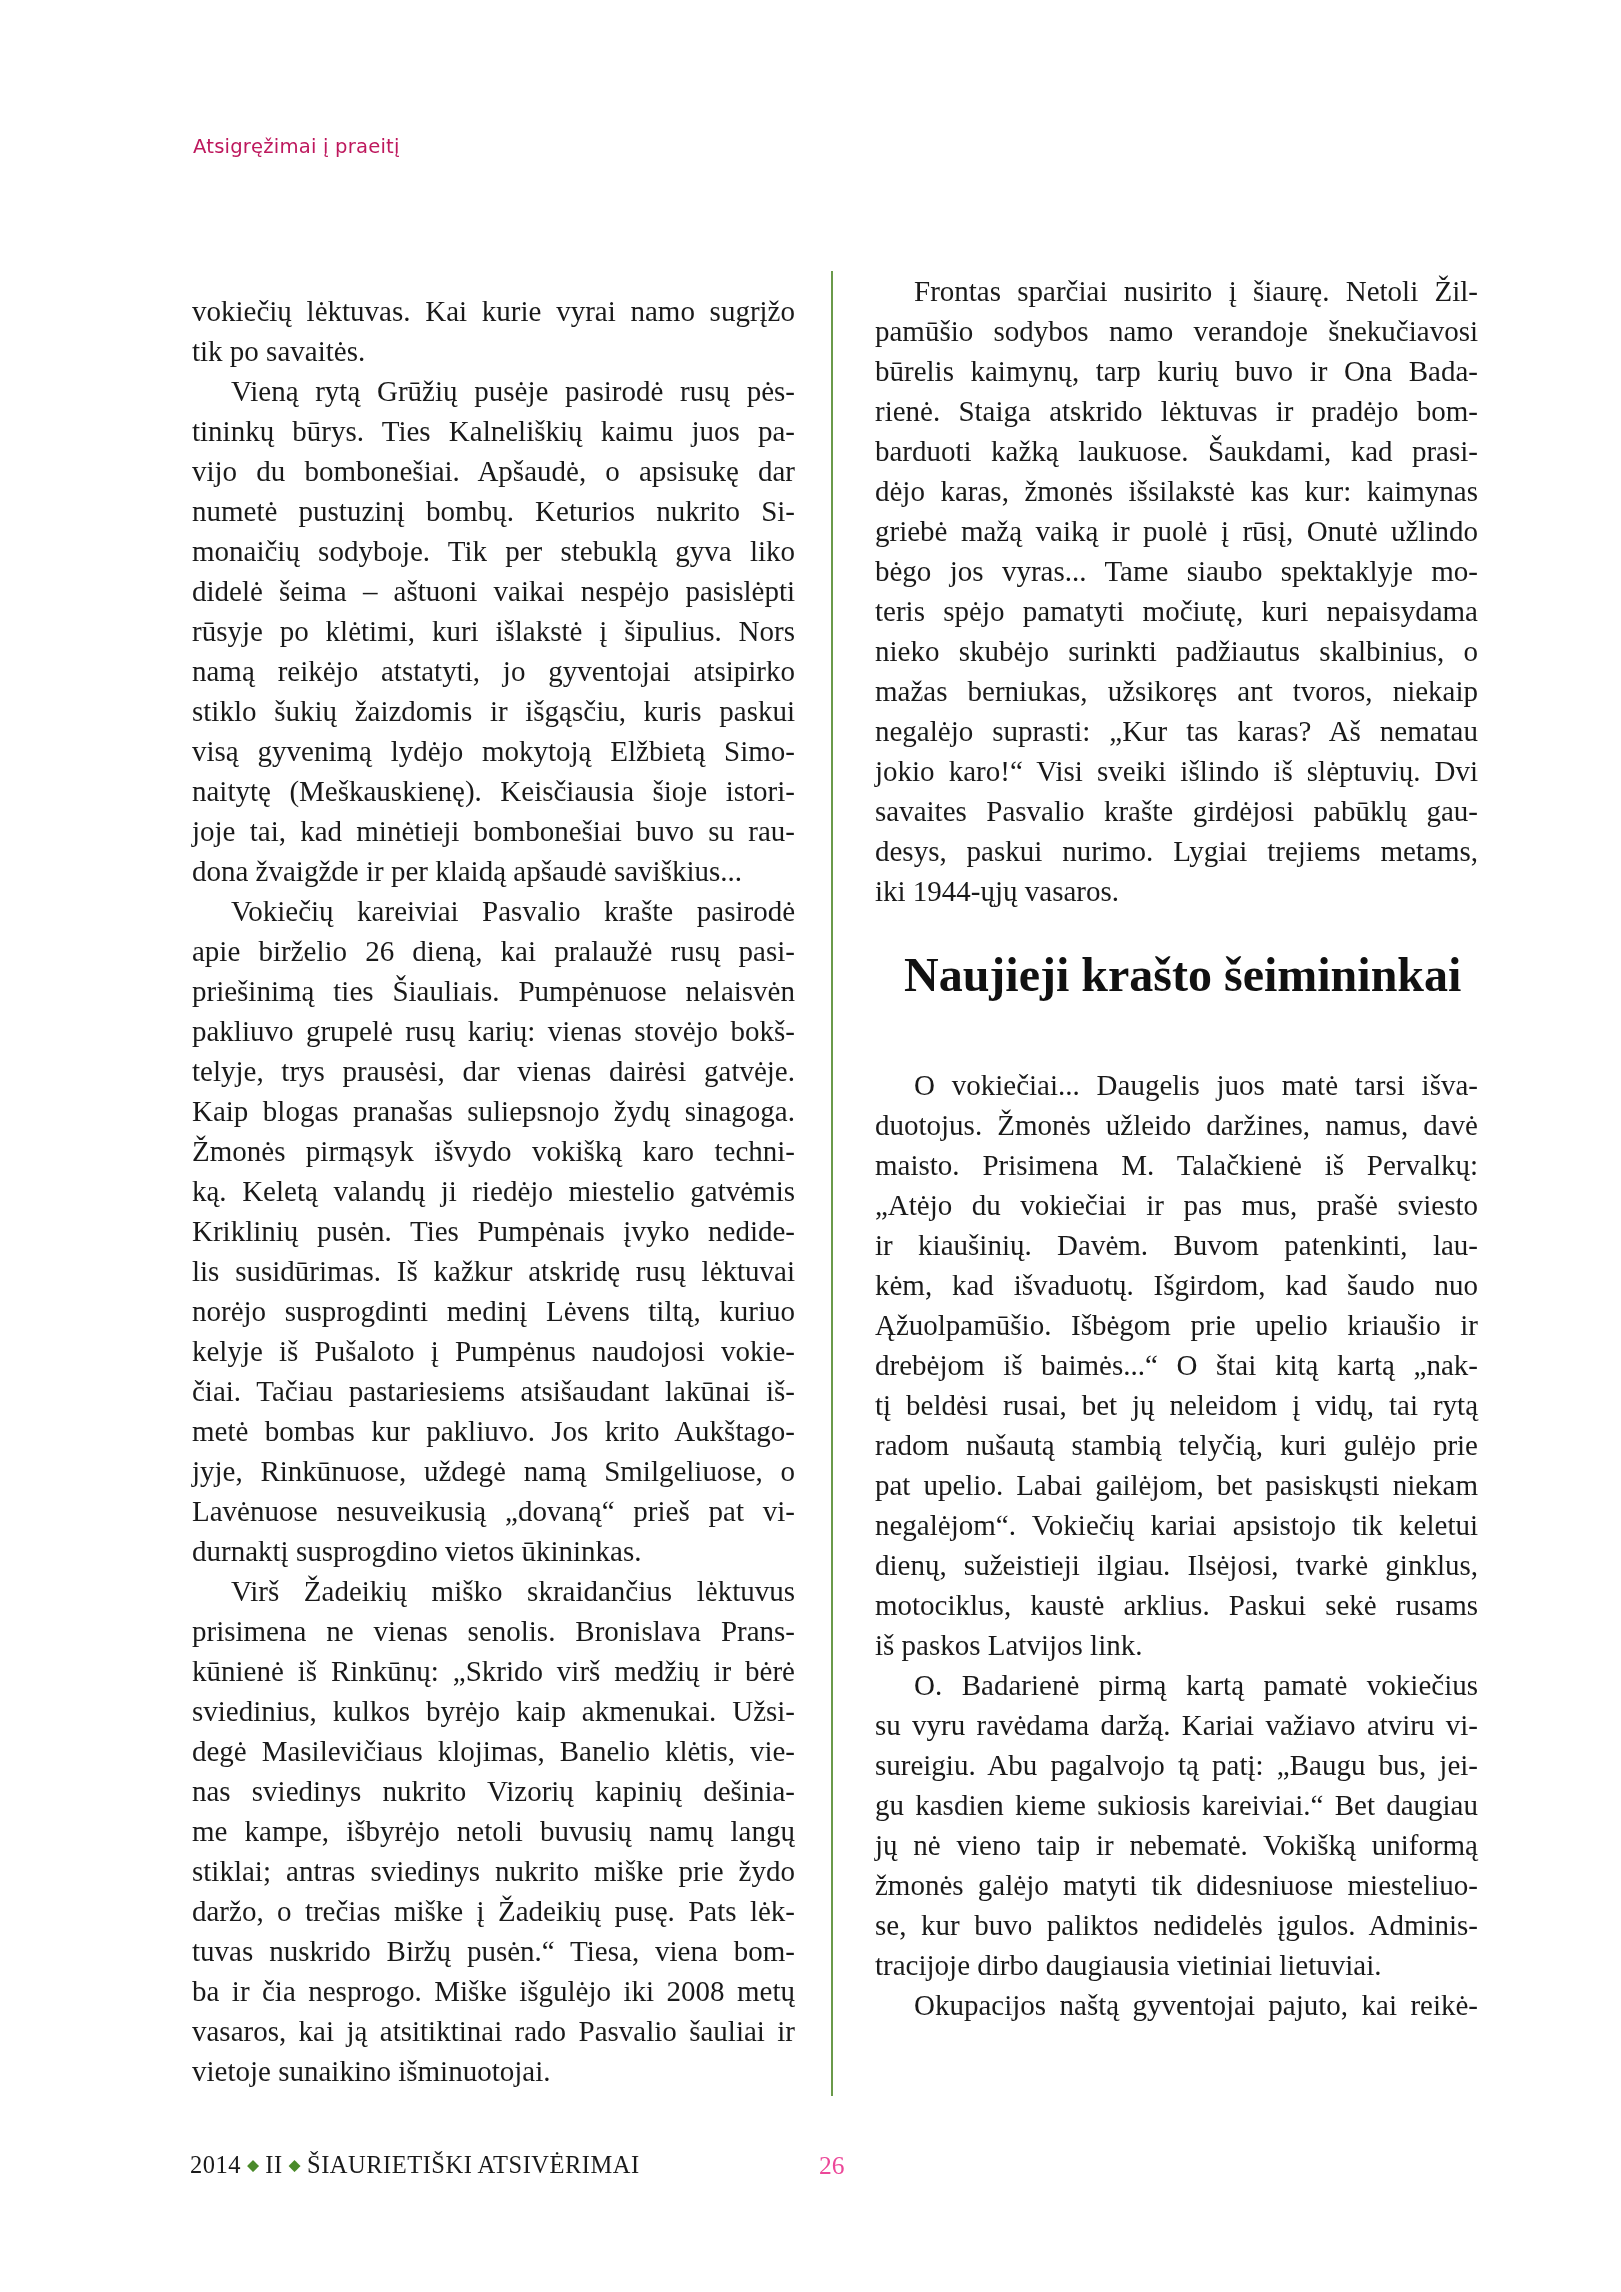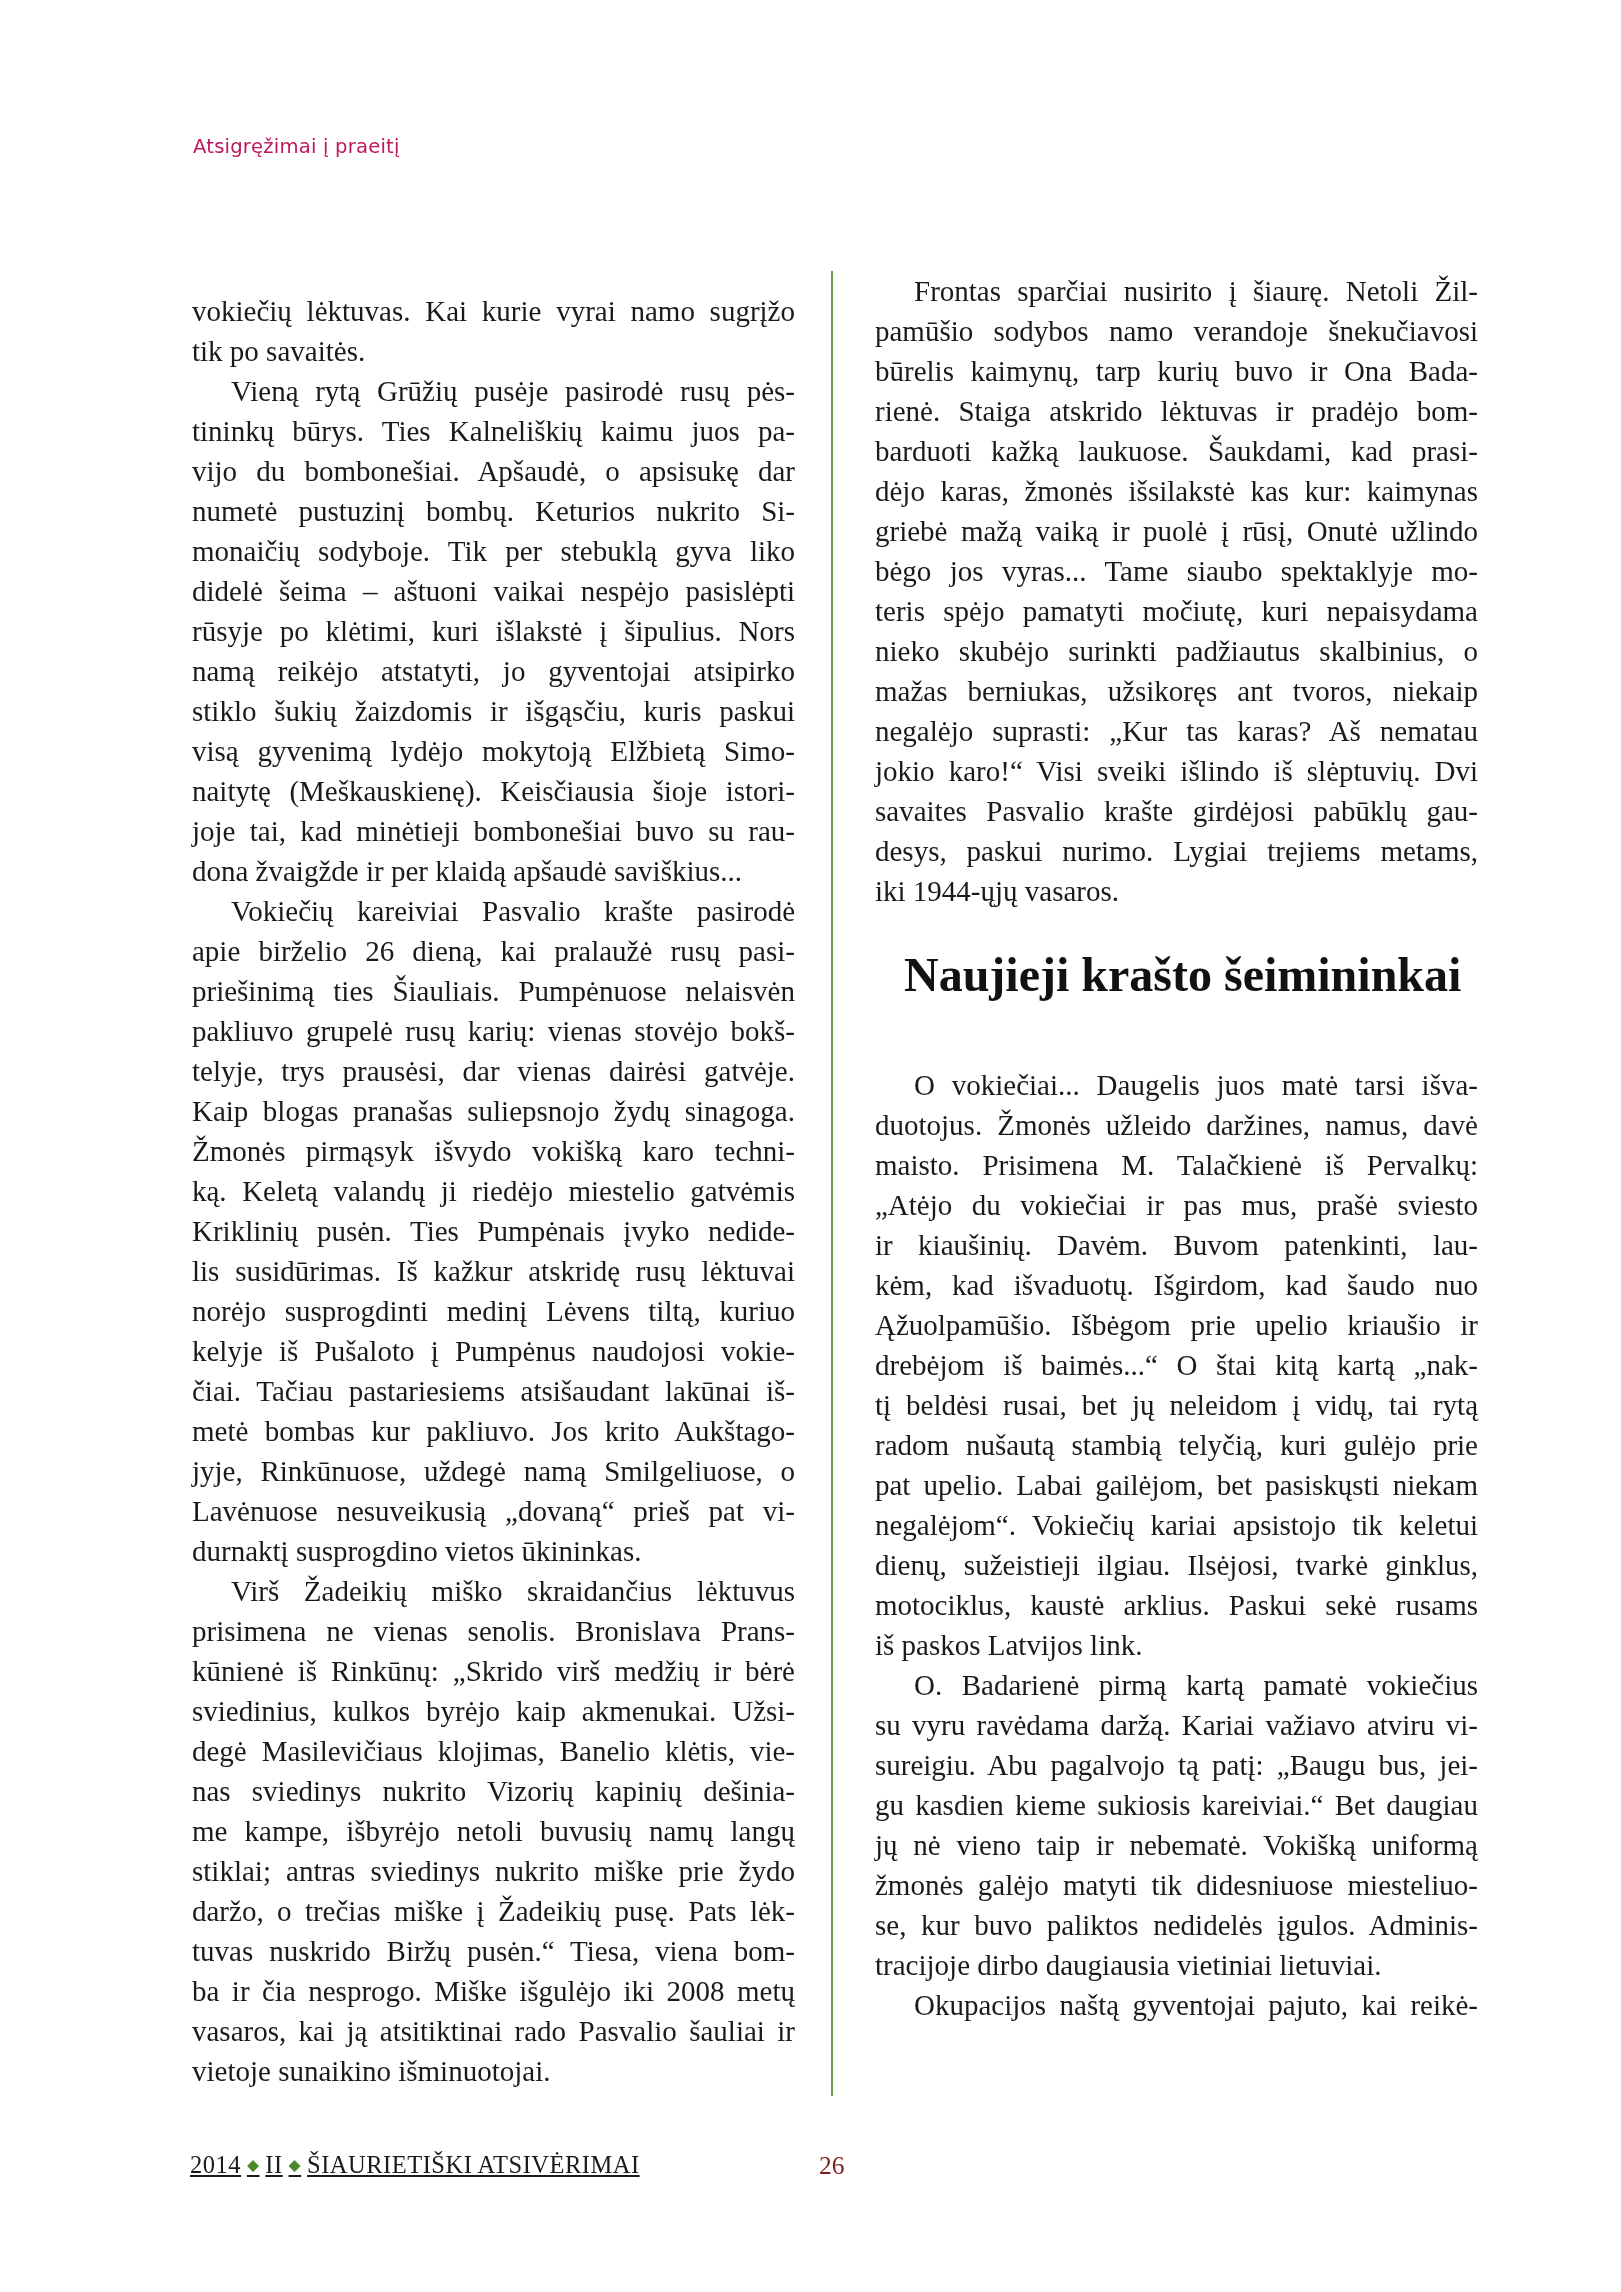--- a/index.html
+++ b/index.html
@@ -24,27 +24,27 @@
     background: #6a9a4a;
   }
   .section-heading {
     font-family: "Liberation Serif", "DejaVu Serif", serif;
     font-size: 48px; line-height: 49px; color: #111;
     padding-left: 29px; margin-top: 39px; margin-bottom: 66px; display: block;
   }
   .footer {
     position: absolute; top: 2151px; left: 190px;
     font-family: "Liberation Serif", "DejaVu Serif", serif;
-    font-size: 24.5px; color: #1a1a1a; letter-spacing: 0.5px; text-decoration: underline;
+    font-size: 24.5px; color: #1a1a1a; letter-spacing: 0.5px;
   }
   .footer .bullet { color: #4a8a2a; font-size: 15.7px; vertical-align: 2.9px; margin: 0 5.9px; }
   .page-number {
     position: absolute; top: 2151px; left: 819px;
     font-family: "Liberation Serif", "DejaVu Serif", serif;
-    font-size: 25.5px; color: #7f1d1d;
+    font-size: 25.5px; color: #ec4899;
   }
 </style>
 </head>
 <body>
 
 <div class="running-head">Atsigręžimai į praeitį</div>
 
 <div class="col col-left" id="left-col">
     <span class="line">vokiečių lėktuvas. Kai kurie vyrai namo sugrįžo</span>
     <span class="line last">tik po savaitės.</span>

